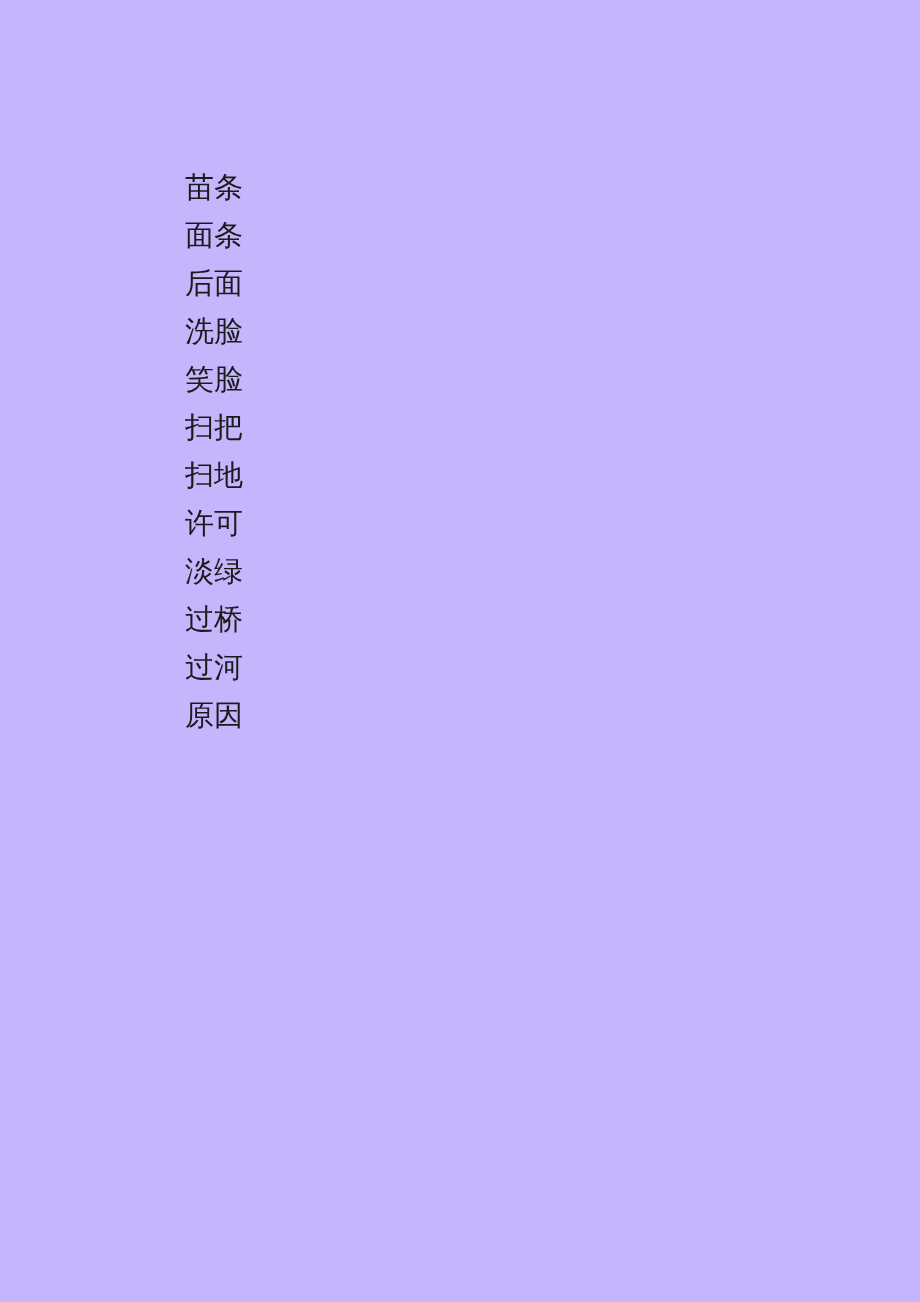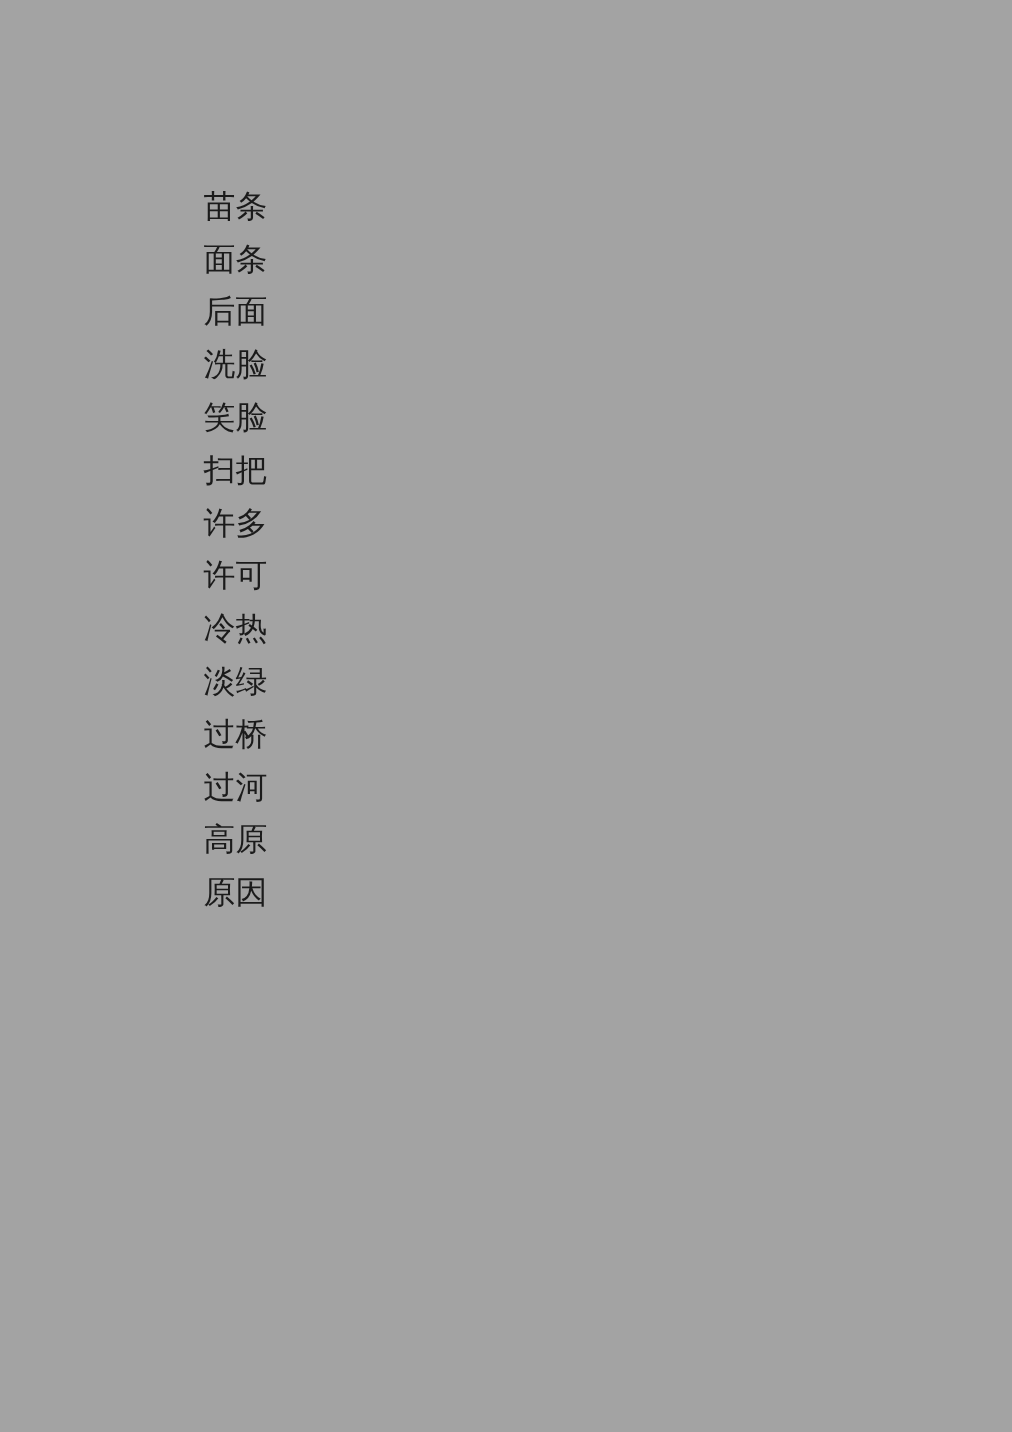--- a/index.html
+++ b/index.html
@@ -5,21 +5,21 @@
   html, body {
     margin: 0;
     padding: 0;
     background: #ffffff;
   }
 
   .page {
     position: relative;
     width: 920px;
     height: 1302px;
-    background: #a3a3a3;
+    background: #c4b5fd;
     overflow: hidden;
     box-sizing: border-box;
   }
 
   .word-list {
     position: absolute;
     left: 185px;
     top: 163px;
     width: 300px;
     margin: 0;
@@ -43,22 +43,20 @@
 <body>
 
 <div class="page">
   <ul class="word-list">
     <li class="word-line">苗条</li>
     <li class="word-line">面条</li>
     <li class="word-line">后面</li>
     <li class="word-line">洗脸</li>
     <li class="word-line">笑脸</li>
     <li class="word-line">扫把</li>
-    <li class="word-line">许多</li>
+    <li class="word-line">扫地</li>
     <li class="word-line">许可</li>
-    <li class="word-line">冷热</li>
     <li class="word-line">淡绿</li>
     <li class="word-line">过桥</li>
     <li class="word-line">过河</li>
-    <li class="word-line">高原</li>
     <li class="word-line">原因</li>
   </ul>
 </div>
 
 </body></html>

